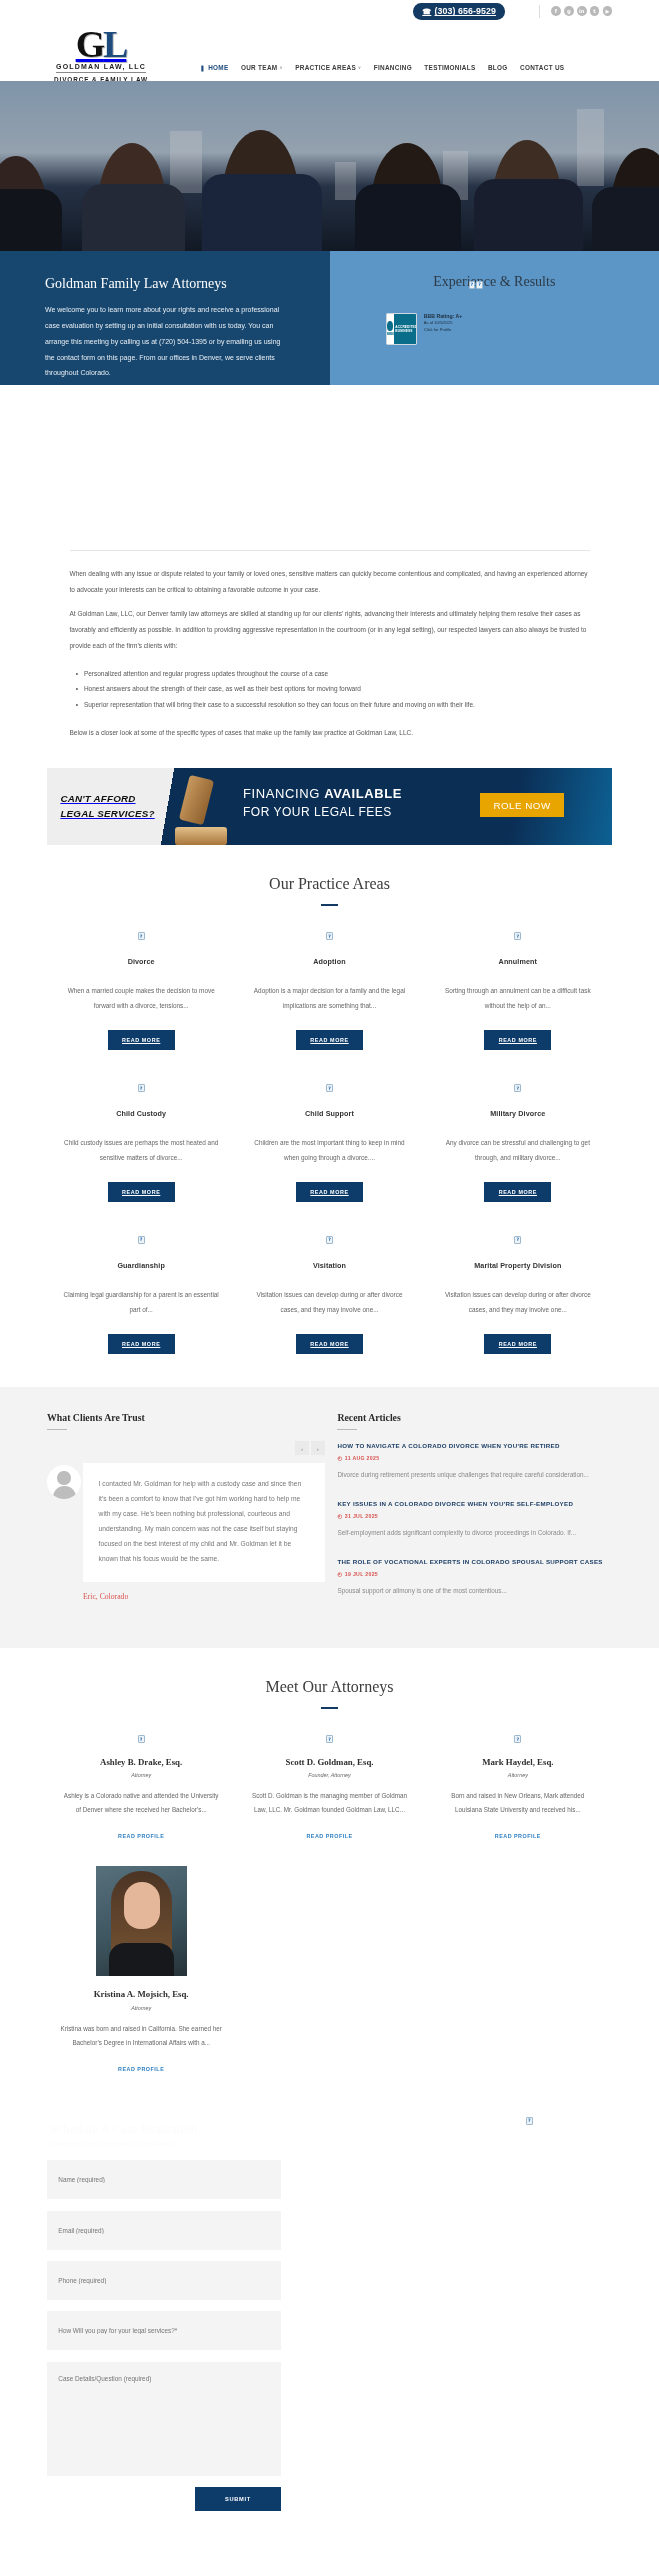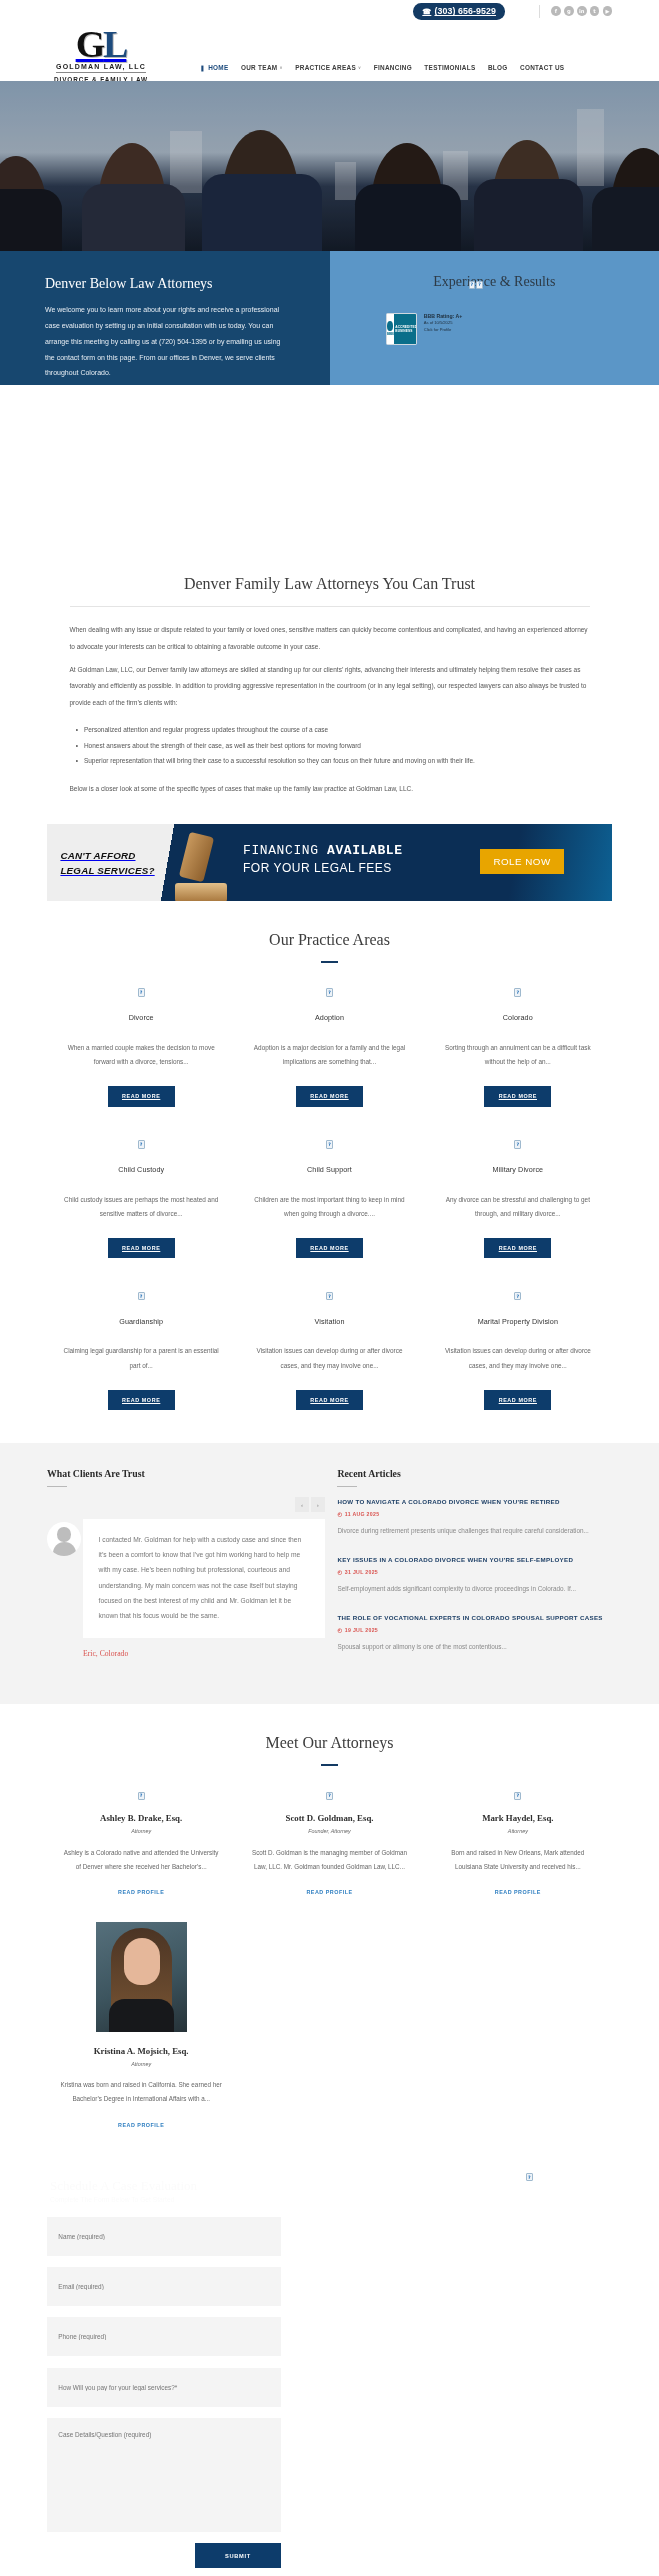--- a/index.html
+++ b/index.html
@@ -135,38 +135,38 @@
   .fin-left div {
     font-size:9.8px; font-weight:bold; font-style:italic; color:#111; letter-spacing:0.2px; line-height:1.55;
     font-family:"Liberation Sans", sans-serif;
   }
   .gavel { position:absolute; left:125px; top:9.3px; width:62px; height:68px; }
   .gavel .hd { position:absolute; left:12.4px; top:0; width:25px; height:46px; border-radius:4.1px;
     background:linear-gradient(100deg,#c99a5f,#8d5f2c); transform:rotate(14deg); }
   .gavel .bs { position:absolute; left:3.1px; bottom:0; width:52px; height:18.5px; border-radius:3.1px;
     background:linear-gradient(180deg,#e3c08a,#a7763c); }
   .fin-mid { position:absolute; left:196px; top:18.5px; width:242px; color:#fff; }
-  .fin-mid .l1 { font-size:13px; letter-spacing:0.6px;font-family:Liberation Mono, monospace; }
+  .fin-mid .l1 { font-size:13px; letter-spacing:0.6px; }
   .fin-mid .l1 b { font-weight:bold; }
   .fin-mid .l2 { font-size:12px; letter-spacing:0.5px; margin-top:3.1px; }
   .fin-apply {
     position:absolute; left:433px; top:25px; background:#e8a500; color:#fff;
     font-size:9.8px; letter-spacing:0.5px; padding:6.7px 13.4px;
   }
 
   
   .section-title {
     font-family:"Liberation Serif", serif; font-weight:normal; font-size:16px; color:#3d3d3d;
     text-align:center; padding-top:30px;
   }
   .sep-dash { width:16.5px; height:2.1px; background:#133a63; margin:11.3px auto 25px; }
   .pa-grid { width:565px; margin:0 auto; display:flex; flex-wrap:wrap; }
   .pa-card { width:33.333%; text-align:center; padding:0 12.4px 33px; }
   .pa-card .ico { margin-bottom:16.5px; }
-  .pa-card h3 { font-size:7.2px; font-weight:normal; color:#333; margin-bottom:18.5px; letter-spacing:0.1px; }
+  .pa-card h3 { font-size:7.2px; font-weight:bold; color:#333; margin-bottom:18.5px; letter-spacing:0.1px; }
   .pa-card p { font-size:6.4px; line-height:2.3; color:#666; min-height:30px; margin-bottom:15.5px; }
   .btn-blue {
     display:inline-block; background:#0d3c6b; color:#fff; font-size:5.4px; font-weight:bold;
     letter-spacing:0.6px; padding:7.2px 14.4px;
   }
 
   
   .grayband { background:#f3f3f3; padding:25px 0 33px; }
   .tcols { width:565px; margin:0 auto; display:flex; gap:12.4px; }
   .tcol-l { width:278px; }
@@ -312,21 +312,21 @@
     <div class="head" style="left:492px;width:70px;height:111px;background:#4a3526;"></div>
     <div class="torso" style="left:474px;width:109px;height:72px;background:#1c2233;"></div>
     <div class="head" style="left:611px;width:65px;height:103px;background:#241a13;"></div>
     <div class="torso" style="left:592px;width:98px;height:64px;background:#161b26;"></div>
   </div>
   <div class="hero-overlay"></div>
 </div>
 
 <div class="strip">
   <div class="strip-left">
-    <h2>Denver Below Law Attorneys</h2>
+    <h2>Goldman Family Law Attorneys</h2>
     <p>We welcome you to learn more about your rights and receive a professional case evaluation by setting up an initial consultation with us today. You can arrange this meeting by calling us at (720) 504-1395 or by emailing us using the contact form on this page. From our offices in Denver, we serve clients throughout Colorado.</p>
   </div>
   <div class="strip-right">
     <h2>Experience &amp; Results</h2>
     <div class="broken-pair">
       <span class="broken-img">?</span>
       <span class="broken-img">?</span>
     </div>
     <div class="badge-row">
       <div class="bbb-badge">
@@ -344,21 +344,20 @@
         <div class="r2">As of 10/5/2025</div>
         <div class="r3">Click for Profile</div>
       </div>
     </div>
   </div>
 </div>
 
 <div class="gap"></div>
 
 <div class="content">
-  <h2 class="page-h">Denver Family Law Attorneys You Can Trust</h2>
   <div class="rule"></div>
   <p class="body">When dealing with any issue or dispute related to your family or loved ones, sensitive matters can quickly become contentious and complicated, and having an experienced attorney to advocate your interests can be critical to obtaining a favorable outcome in your case.</p>
   <p class="body">At Goldman Law, LLC, our Denver family law attorneys are skilled at standing up for our clients’ rights, advancing their interests and ultimately helping them resolve their cases as favorably and efficiently as possible. In addition to providing aggressive representation in the courtroom (or in any legal setting), our respected lawyers can also always be trusted to provide each of the firm’s clients with:</p>
   <ul id="benefits">
       <li>Personalized attention and regular progress updates throughout the course of a case</li>
       <li>Honest answers about the strength of their case, as well as their best options for moving forward</li>
       <li>Superior representation that will bring their case to a successful resolution so they can focus on their future and moving on with their life.</li>
     </ul>
   <p class="body">Below is a closer look at some of the specific types of cases that make up the family law practice at Goldman Law, LLC.</p>
 </div>
@@ -379,21 +378,21 @@
     </div>
     <span class="fin-apply">ROLE NOW</span>
   </a>
 </div>
 
 <h2 class="section-title">Our Practice Areas</h2>
 <div class="sep-dash"></div>
 <div class="pa-grid" id="pagrid">
     <div class="pa-card"><div class="ico"><span class="broken-img">?</span></div><h3>Divorce</h3><p>When a married couple makes the decision to move forward with a divorce, tensions...</p><a class="btn-blue" href="#">READ MORE</a></div>
     <div class="pa-card"><div class="ico"><span class="broken-img">?</span></div><h3>Adoption</h3><p>Adoption is a major decision for a family and the legal implications are something that...</p><a class="btn-blue" href="#">READ MORE</a></div>
-    <div class="pa-card"><div class="ico"><span class="broken-img">?</span></div><h3>Colorado</h3><p>Sorting through an annulment can be a difficult task without the help of an...</p><a class="btn-blue" href="#">READ MORE</a></div>
+    <div class="pa-card"><div class="ico"><span class="broken-img">?</span></div><h3>Annulment</h3><p>Sorting through an annulment can be a difficult task without the help of an...</p><a class="btn-blue" href="#">READ MORE</a></div>
     <div class="pa-card"><div class="ico"><span class="broken-img">?</span></div><h3>Child Custody</h3><p>Child custody issues are perhaps the most heated and sensitive matters of divorce...</p><a class="btn-blue" href="#">READ MORE</a></div>
     <div class="pa-card"><div class="ico"><span class="broken-img">?</span></div><h3>Child Support</h3><p>Children are the most important thing to keep in mind when going through a divorce....</p><a class="btn-blue" href="#">READ MORE</a></div>
     <div class="pa-card"><div class="ico"><span class="broken-img">?</span></div><h3>Military Divorce</h3><p>Any divorce can be stressful and challenging to get through, and military divorce...</p><a class="btn-blue" href="#">READ MORE</a></div>
     <div class="pa-card"><div class="ico"><span class="broken-img">?</span></div><h3>Guardianship</h3><p>Claiming legal guardianship for a parent is an essential part of...</p><a class="btn-blue" href="#">READ MORE</a></div>
     <div class="pa-card"><div class="ico"><span class="broken-img">?</span></div><h3>Visitation</h3><p>Visitation issues can develop during or after divorce cases, and they may involve one...</p><a class="btn-blue" href="#">READ MORE</a></div>
     <div class="pa-card"><div class="ico"><span class="broken-img">?</span></div><h3>Marital Property Division</h3><p>Visitation issues can develop during or after divorce cases, and they may involve one...</p><a class="btn-blue" href="#">READ MORE</a></div>
   </div>
 
 <div class="grayband">
   <div class="tcols">

